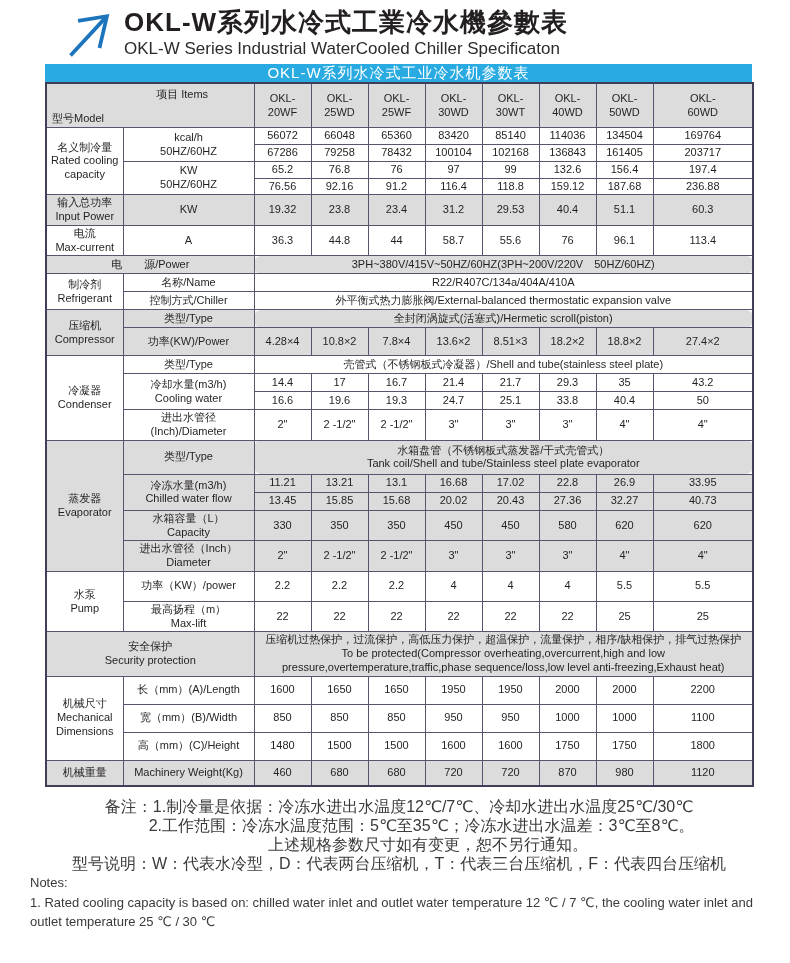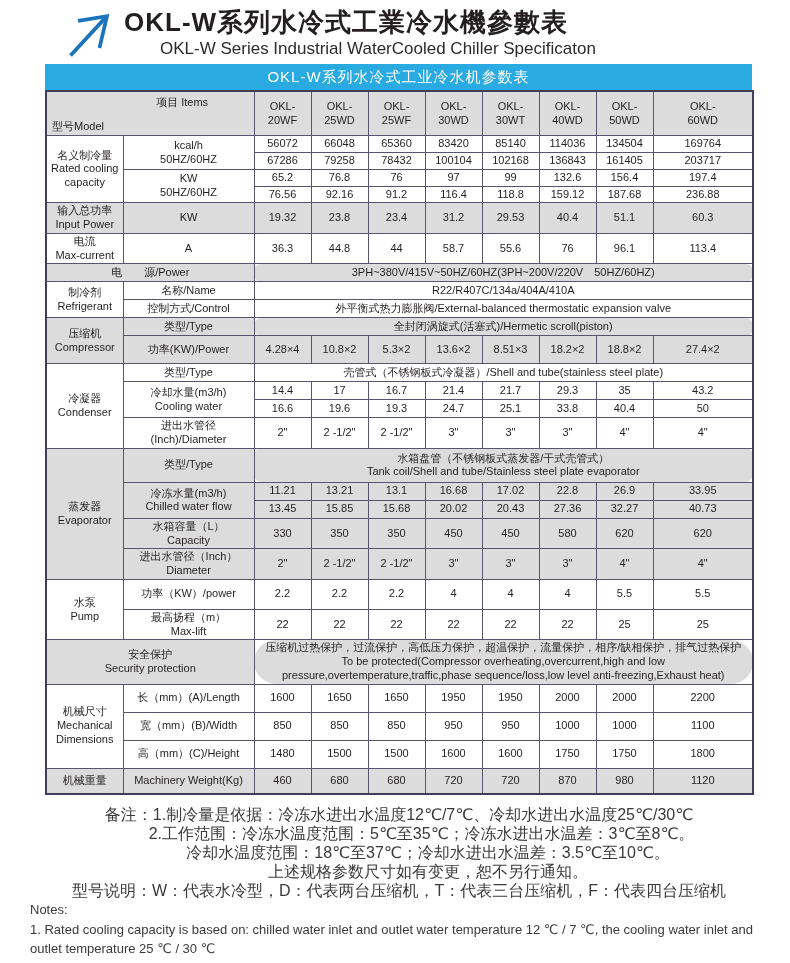--- a/index.html
+++ b/index.html
@@ -8,25 +8,25 @@
     width:790px; height:963px;
     font-family:"Liberation Sans","DejaVu Sans",sans-serif;
     color:#231f20; overflow:hidden;
   }
 
   
   .title-block { display:flex; align-items:flex-start; padding:6px 0 0 64px; height:64px; }
   .logo { width:56px; height:52px; flex:0 0 56px; margin-top:2px; }
   .title-text { padding-left:4px; }
   .title-zh { font-size:26px; font-weight:600; letter-spacing:1px; line-height:32px; }
-  .title-en { font-size:17px; font-weight:400; line-height:22px; color:#2b2b2b;margin-left:36px; }
+  .title-en { font-size:17px; font-weight:400; line-height:22px; color:#2b2b2b; }
 
   
   .banner {
-    margin-left:45px; width:707px; height:26px;
+    margin-left:45px; width:707px; height:18px;
     background:#29ABE2; color:#ffffff;
     font-size:15px; letter-spacing:1px;
     display:flex; align-items:center; justify-content:center;
   }
 
   
   table.spec {
     margin-left:45px; width:707px;
     border-collapse:collapse; table-layout:fixed;
     border:2px solid #3f3f5a;
@@ -35,21 +35,21 @@
     border:1px solid #55556E;
     font-size:11px; line-height:1.25;
     text-align:center; vertical-align:middle;
     white-space:pre-line; padding:1px 2px;
     background:#ffffff;
   }
   tr.sec-gray > td { background:#DCDCDC; }
   td.sec-label { font-size:11px; }
   td.item { font-size:11px; }
   td.span-val { font-size:11px;border-radius:7px; }
-  td.left-val { text-align:left; padding:2px 6px; line-height:1.55; font-size:10.5px;border-radius:23px; }
+  td.left-val { text-align:left; padding:2px 6px; line-height:1.55; font-size:10.5px; }
 
   .r16{height:16px}.r18{height:18px}.r26{height:26px}.r28{height:28px}
   .r30{height:30px}.r32{height:32px}.r34{height:34px}.r58{height:44px}
 
   col.c-label{width:77px} col.c-item{width:131px} col.c-d{width:57px} col.c-last{width:100px}
 
   
   td.corner {
     position:relative; padding:0;
     background-image:linear-gradient(to bottom right,
@@ -201,35 +201,35 @@
     <td colspan="8" class="span-val">3PH~380V/415V~50HZ/60HZ(3PH~200V/220V　50HZ/60HZ)</td>
   </tr>
 
   <tr class="r18 sec-white">
     <td rowspan="2" class="sec-label">制冷剂
 Refrigerant</td>
     <td class="item">名称/Name</td>
     <td colspan="8" class="span-val">R22/R407C/134a/404A/410A</td>
   </tr>
   <tr class="r18 sec-white">
-    <td class="item">控制方式/Control</td>
+    <td class="item">控制方式/Chiller</td>
     <td colspan="8" class="span-val">外平衡式热力膨胀阀/External-balanced thermostatic expansion valve</td>
   </tr>
 
   <tr class="r18 sec-gray">
     <td rowspan="2" class="sec-label">压缩机
 Compressor</td>
     <td class="item">类型/Type</td>
     <td colspan="8" class="span-val">全封闭涡旋式(活塞式)/Hermetic scroll(piston)</td>
   </tr>
   <tr class="r28 sec-gray">
     <td class="item">功率(KW)/Power</td>
     <td class="v">4.28×4</td>
         <td class="v">10.8×2</td>
-        <td class="v">5.3×2</td>
+        <td class="v">7.8×4</td>
         <td class="v">13.6×2</td>
         <td class="v">8.51×3</td>
         <td class="v">18.2×2</td>
         <td class="v">18.8×2</td>
         <td class="v">27.4×2</td>
   </tr>
 
   <tr class="r18 sec-white">
     <td rowspan="4" class="sec-label">冷凝器
 Condenser</td>
@@ -405,19 +405,18 @@
         <td class="v">870</td>
         <td class="v">980</td>
         <td class="v">1120</td>
   </tr>
 </tbody>
   </table>
 
 <div class="notes">
   <div class="nzh">备注：1.制冷量是依据：冷冻水进出水温度12℃/7℃、冷却水进出水温度25℃/30℃</div>
   <div class="nzh ind1">2.工作范围：冷冻水温度范围：5℃至35℃；冷冻水进出水温差：3℃至8℃。</div>
-  <div class="nzh ind2">冷却水温度范围：18℃至37℃；冷却水进出水温差：3.5℃至10℃。</div>
   <div class="nzh ind2">上述规格参数尺寸如有变更，恕不另行通知。</div>
   <div class="nzh">型号说明：W：代表水冷型，D：代表两台压缩机，T：代表三台压缩机，F：代表四台压缩机</div>
   <div class="nen">Notes:</div>
   <div class="nen">1. Rated cooling capacity is based on: chilled water inlet and outlet water temperature 12 ℃ / 7 ℃, the cooling water inlet and outlet temperature 25 ℃ / 30 ℃</div>
 
 </div>
 
 </body></html>

